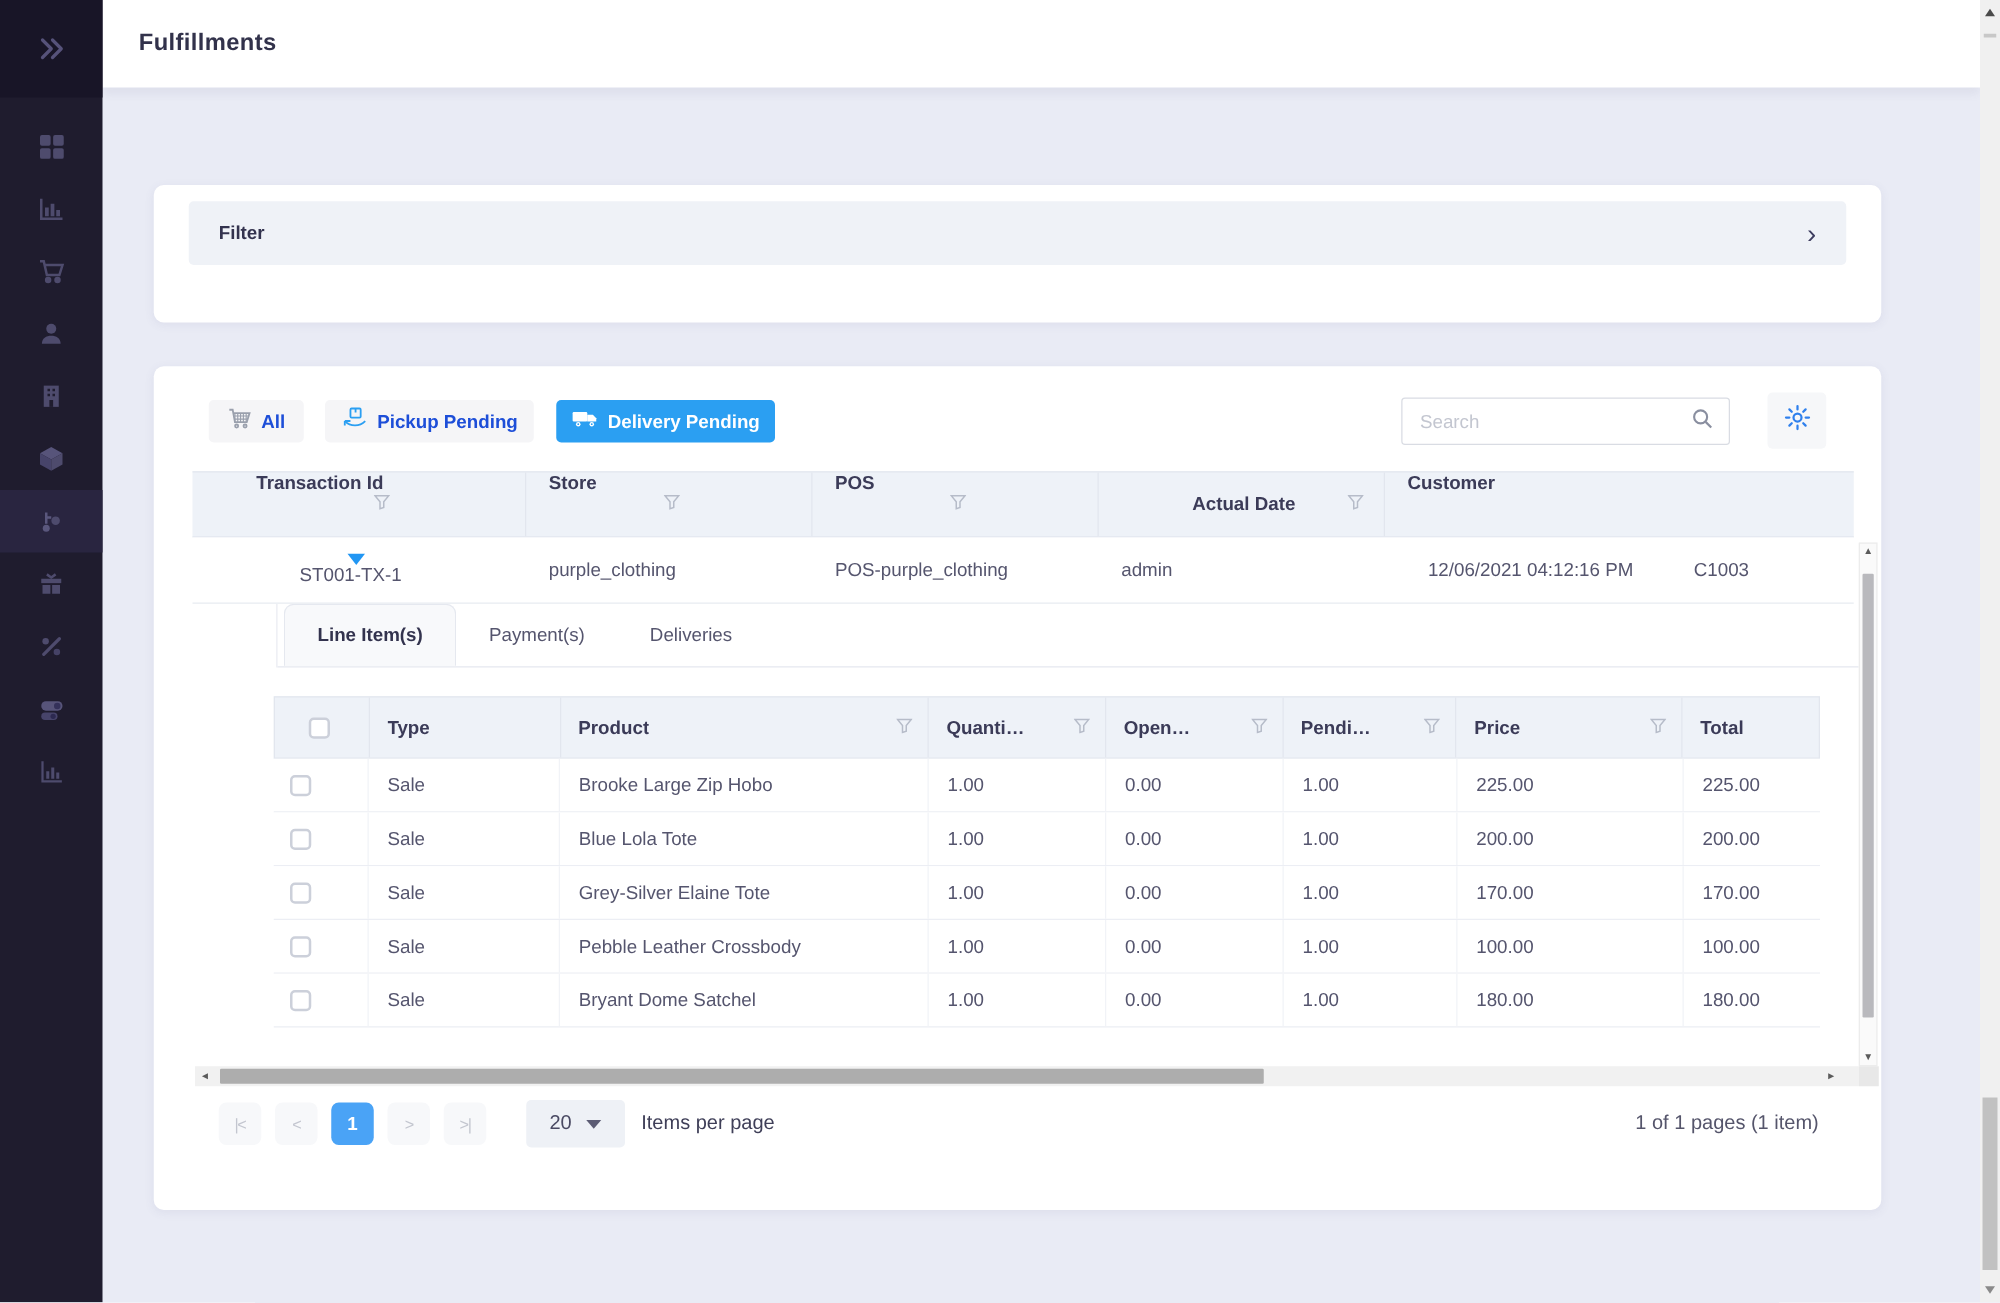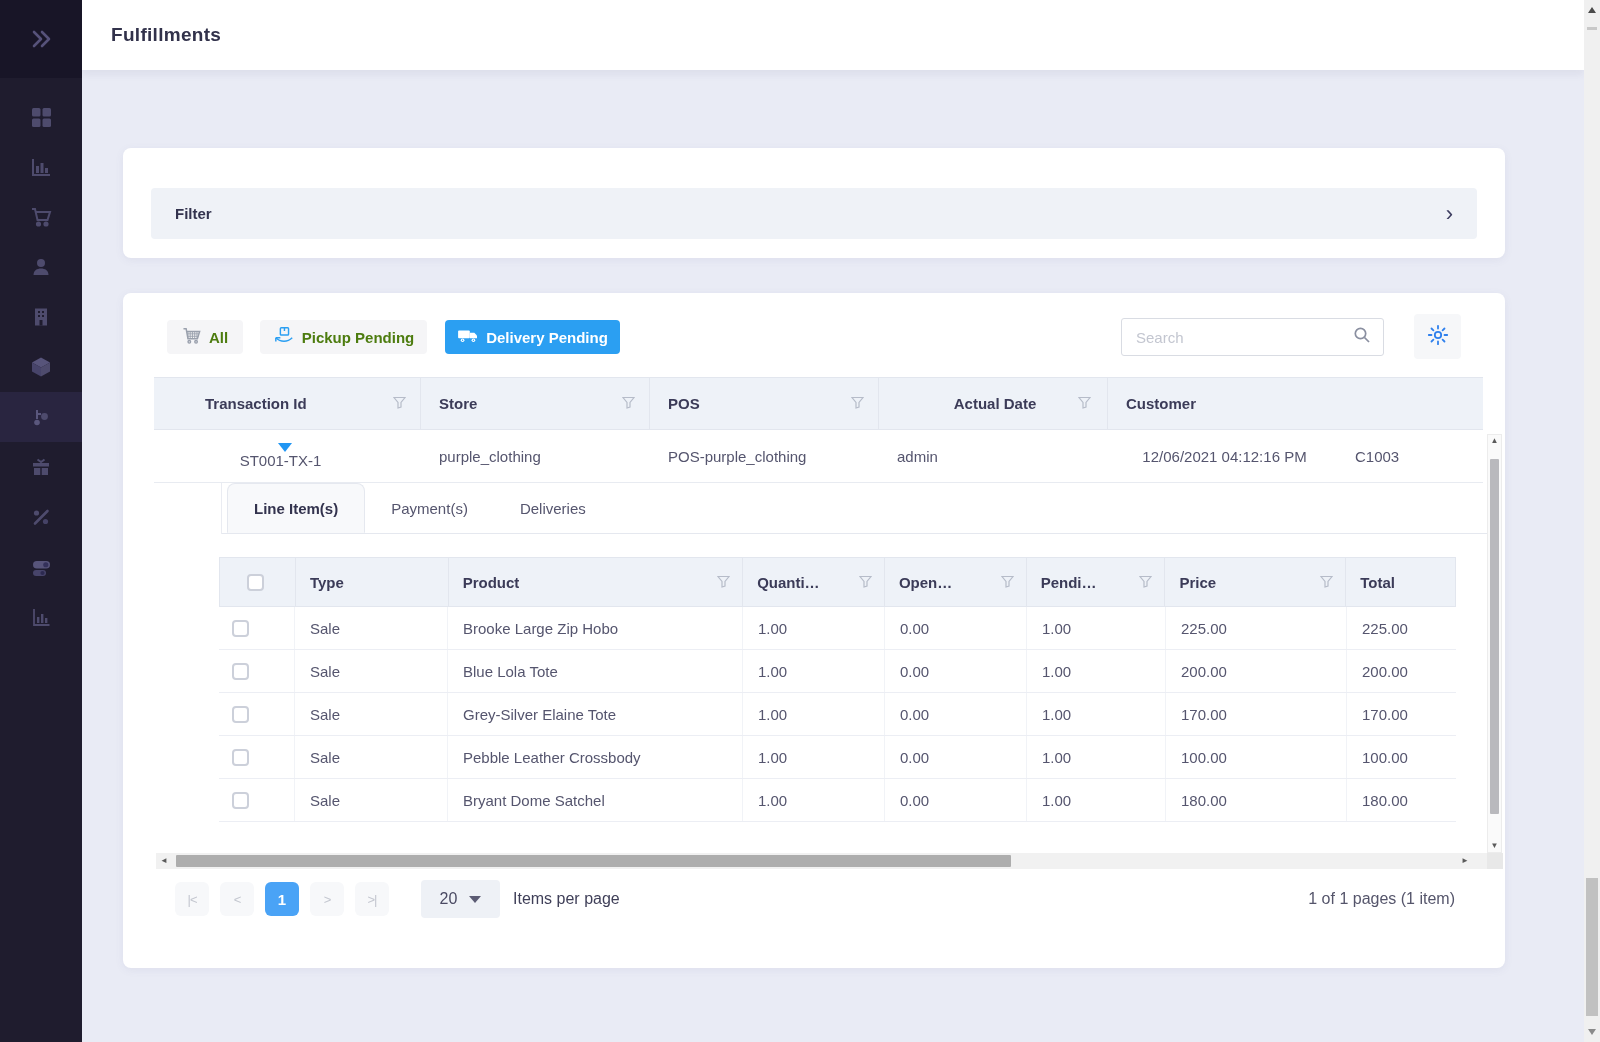--- a/index.html
+++ b/index.html
@@ -18,38 +18,38 @@
   .topbar { height:74px; background:#fff; border-bottom:1px solid #ededf3; display:flex; align-items:center; justify-content:flex-end; gap:26px; padding-right:42px; }
   .greeting { color:#9a9aae; font-size:17px; }
   .avatar { width:38px; height:38px; border-radius:50%; overflow:hidden; background:#cfd2d8; }
   .help-btn { width:30px; height:30px; border-radius:50%; background:#cfe4fb; color:#2f80ed; font-weight:bold; font-size:16px; display:flex; align-items:center; justify-content:center; cursor:pointer; }
   .titlebar { height:70px; background:#fff; display:flex; align-items:center; padding-left:29px; box-shadow:0 5px 7px rgba(70,70,120,.07); position:relative; z-index:2; }
   .page-title { font-size:19px; color:#32324b; letter-spacing:.3px; }
 
   .content { position:absolute; top:144px; left:0; right:0; bottom:0; }
   .card { position:absolute; background:#fff; border-radius:8px; box-shadow:0 2px 8px rgba(90,90,140,.08); }
   .filter-card { left:41px; top:4px; width:1382px; height:110px; }
-  .filter-bar { position:absolute; left:28px; right:28px; top:40px; height:51px; background:#eff2f7; border-radius:4px; display:flex; align-items:center; justify-content:space-between; padding:0 24px; cursor:pointer; }
+  .filter-bar { position:absolute; left:28px; right:28px; top:13px; height:51px; background:#eff2f7; border-radius:4px; display:flex; align-items:center; justify-content:space-between; padding:0 24px; cursor:pointer; }
   .filter-label { font-weight:bold; font-size:15px; color:#33334e; }
   .filter-chevron { font-size:22px; color:#3d3d60; line-height:1; }
 
   .data-card { left:41px; top:149px; width:1382px; height:675px; }
 
   
-  .view-btn { position:absolute; top:27px; height:34px; border:none; border-radius:4px; background:#f5f5f7; display:flex; align-items:center; justify-content:center; gap:7px; font-weight:bold; font-size:15px; color:#4d7c0f; cursor:pointer; font-family:inherit; }
+  .view-btn { position:absolute; top:27px; height:34px; border:none; border-radius:4px; background:#f5f5f7; display:flex; align-items:center; justify-content:center; gap:7px; font-weight:bold; font-size:15px; color:#1d4ed8; cursor:pointer; font-family:inherit; }
   .view-btn.active { background:#2b9ff2; color:#fff; }
   .search-box { position:absolute; left:998px; top:25px; width:263px; height:38px; border:1px solid #d9dce3; border-radius:3px; display:flex; align-items:center; padding:0 12px 0 14px; background:#fff; }
   .search-box input { border:none; outline:none; flex:1; font-size:15px; color:#55556e; font-family:inherit; }
   .search-box input::placeholder { color:#c3c6d0; }
   .gear-btn { position:absolute; left:1291px; top:21px; width:47px; height:45px; background:#f6f7f9; border-radius:4px; display:flex; align-items:center; justify-content:center; cursor:pointer; }
 
   
   .txn-table { position:absolute; left:31px; top:84px; width:1329px; }
   .txn-head { display:flex; height:53px; background:#eef2f8; border-top:1px solid #e2e6ee; border-bottom:1px solid #e2e6ee; }
-  .th { display:flex; align-items:center; padding:0 14px 0 18px; font-weight:bold; font-size:15px; color:#3b3b58; border-right:1px solid #e2e6ee; position:relative; cursor:pointer; }
+  .th { display:flex; align-items:center; padding:0 14px 0 18px; font-weight:bold; font-size:15px; color:#3b3b58; border-right:1px solid #e2e6ee; position:relative; cursor:pointer;flex-direction:column; }
   .th:last-child { border-right:none; }
   .th .hc-label { margin-right:auto; }
   .th.center { justify-content:center; }
   .th.center .hc-label { margin-right:0; }
   .th.center .funnel { position:absolute; right:16px; }
   .txn-row { display:flex; height:53px; background:#fff; border-bottom:1px solid #e8ebf1; align-items:center; cursor:pointer; }
   .td { font-size:15px; color:#55556e; padding:0 14px 0 18px; display:flex; align-items:center; }
   .td.center { justify-content:center; }
   .expand-caret { width:0; height:0; border-left:7px solid transparent; border-right:7px solid transparent; border-top:9px solid #2196f3; margin:0 14px 0 22px; flex:none; }
 

